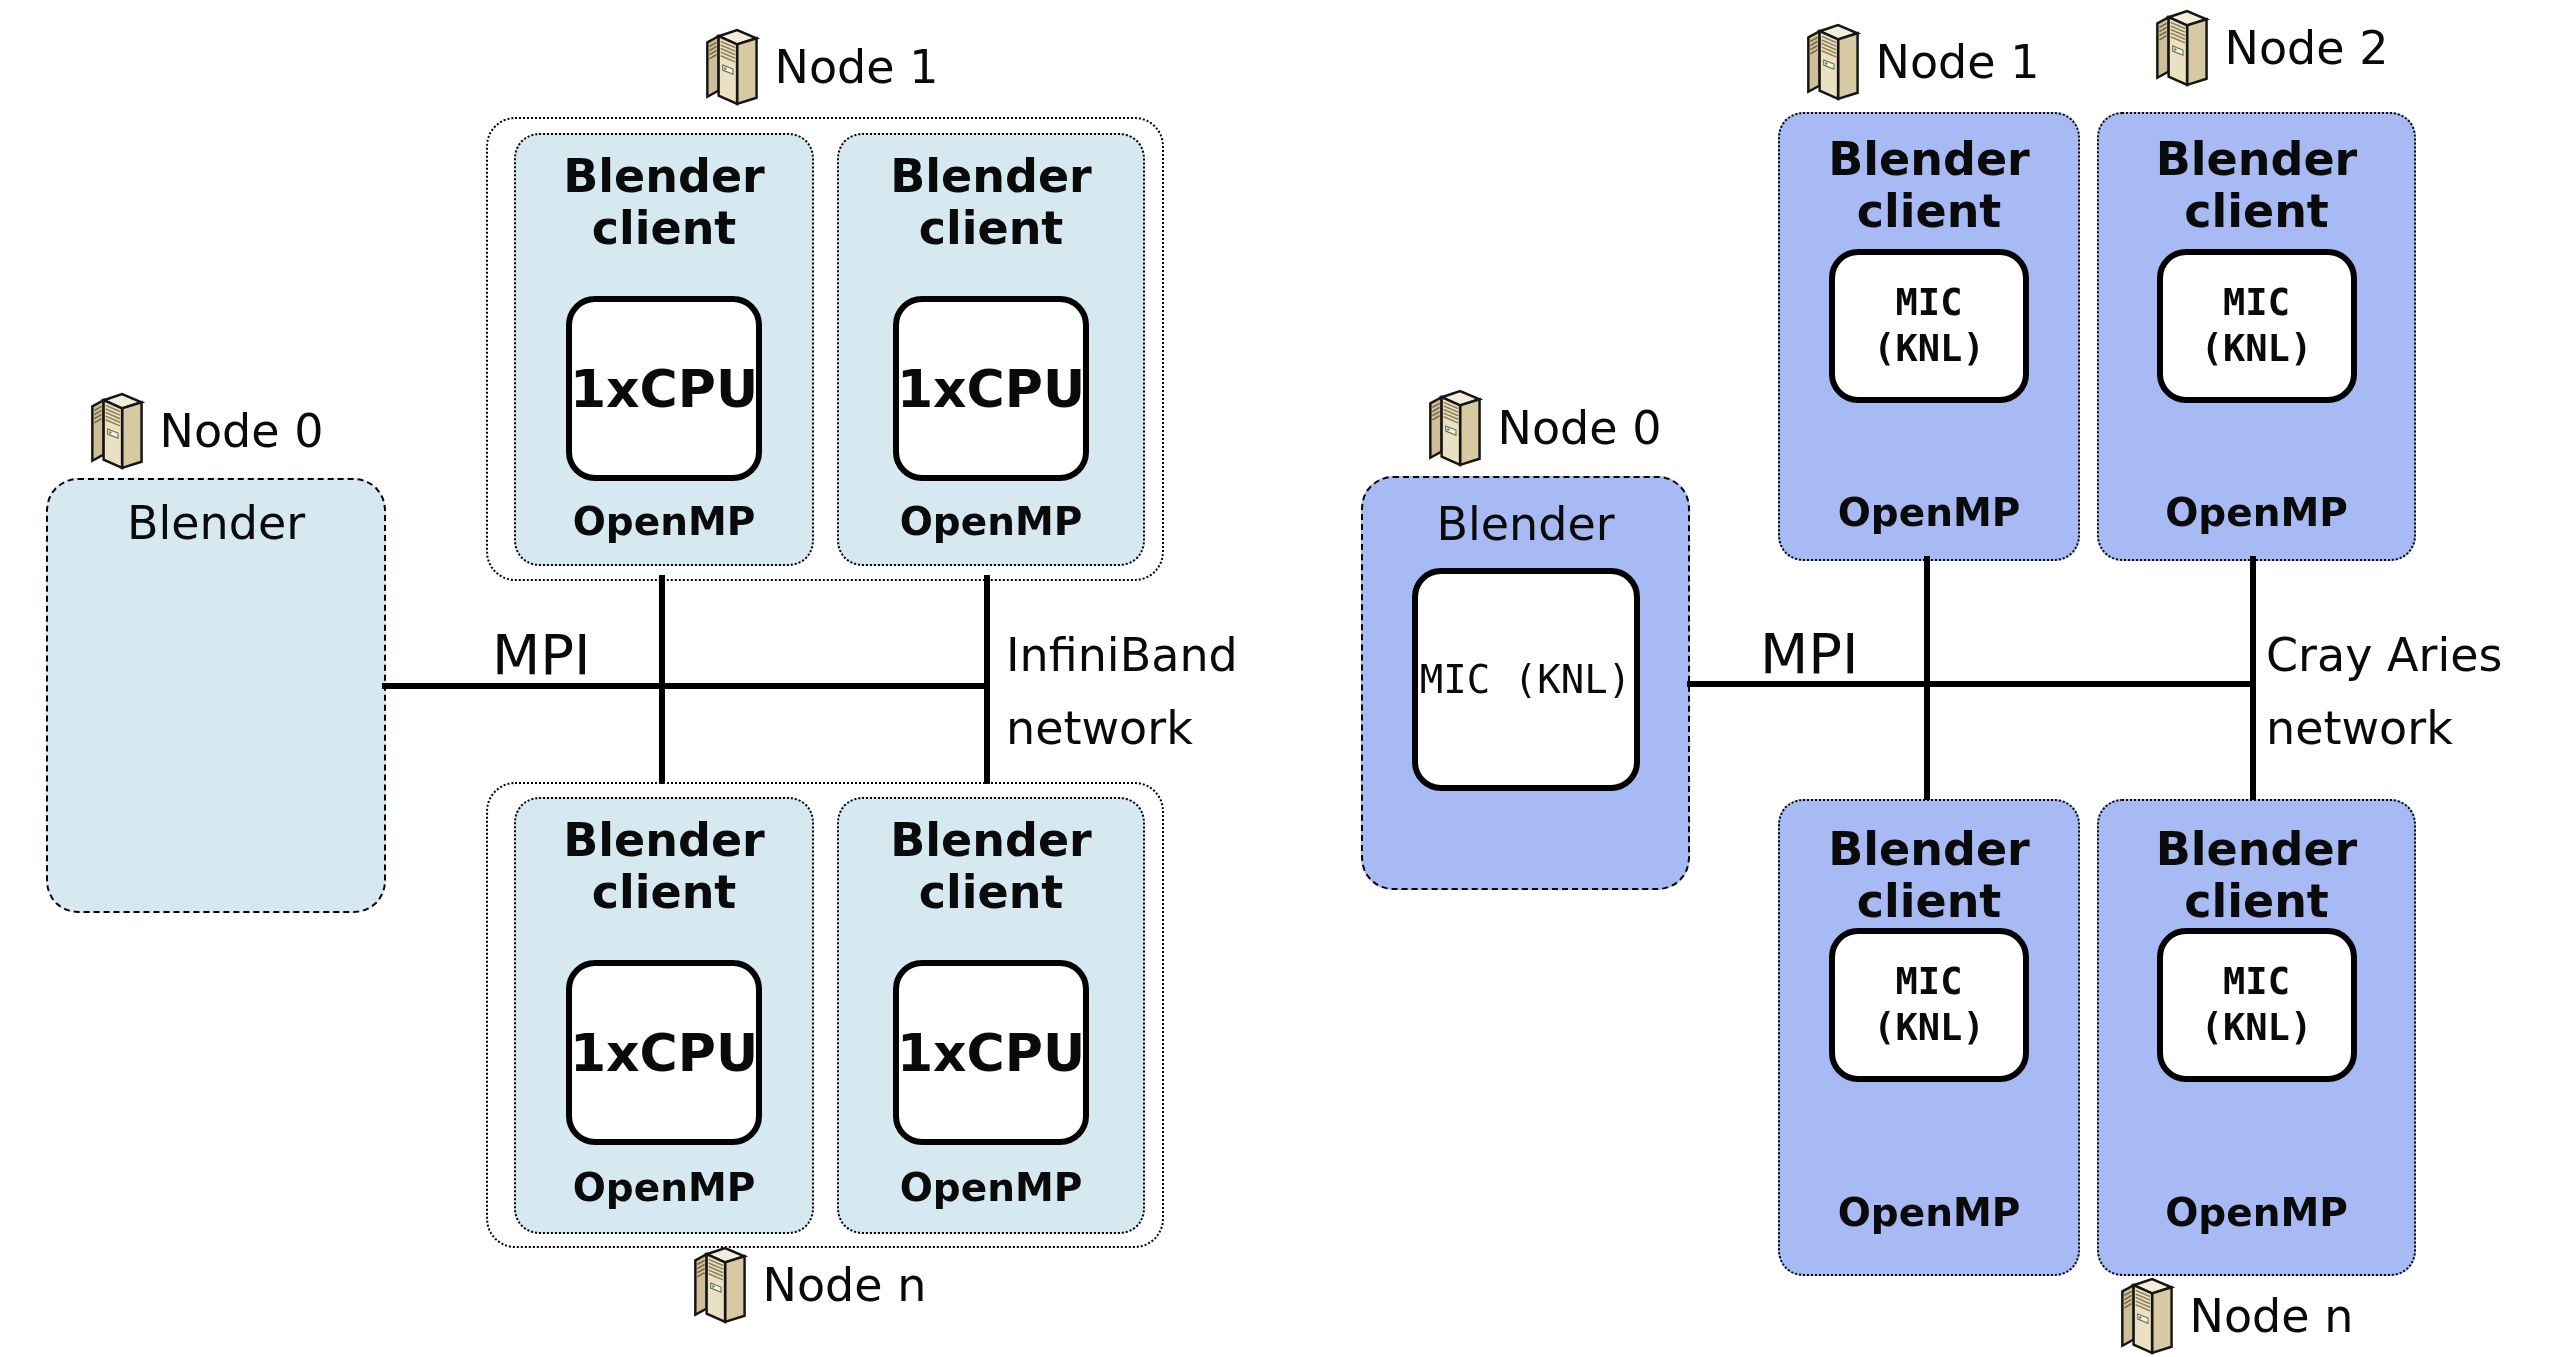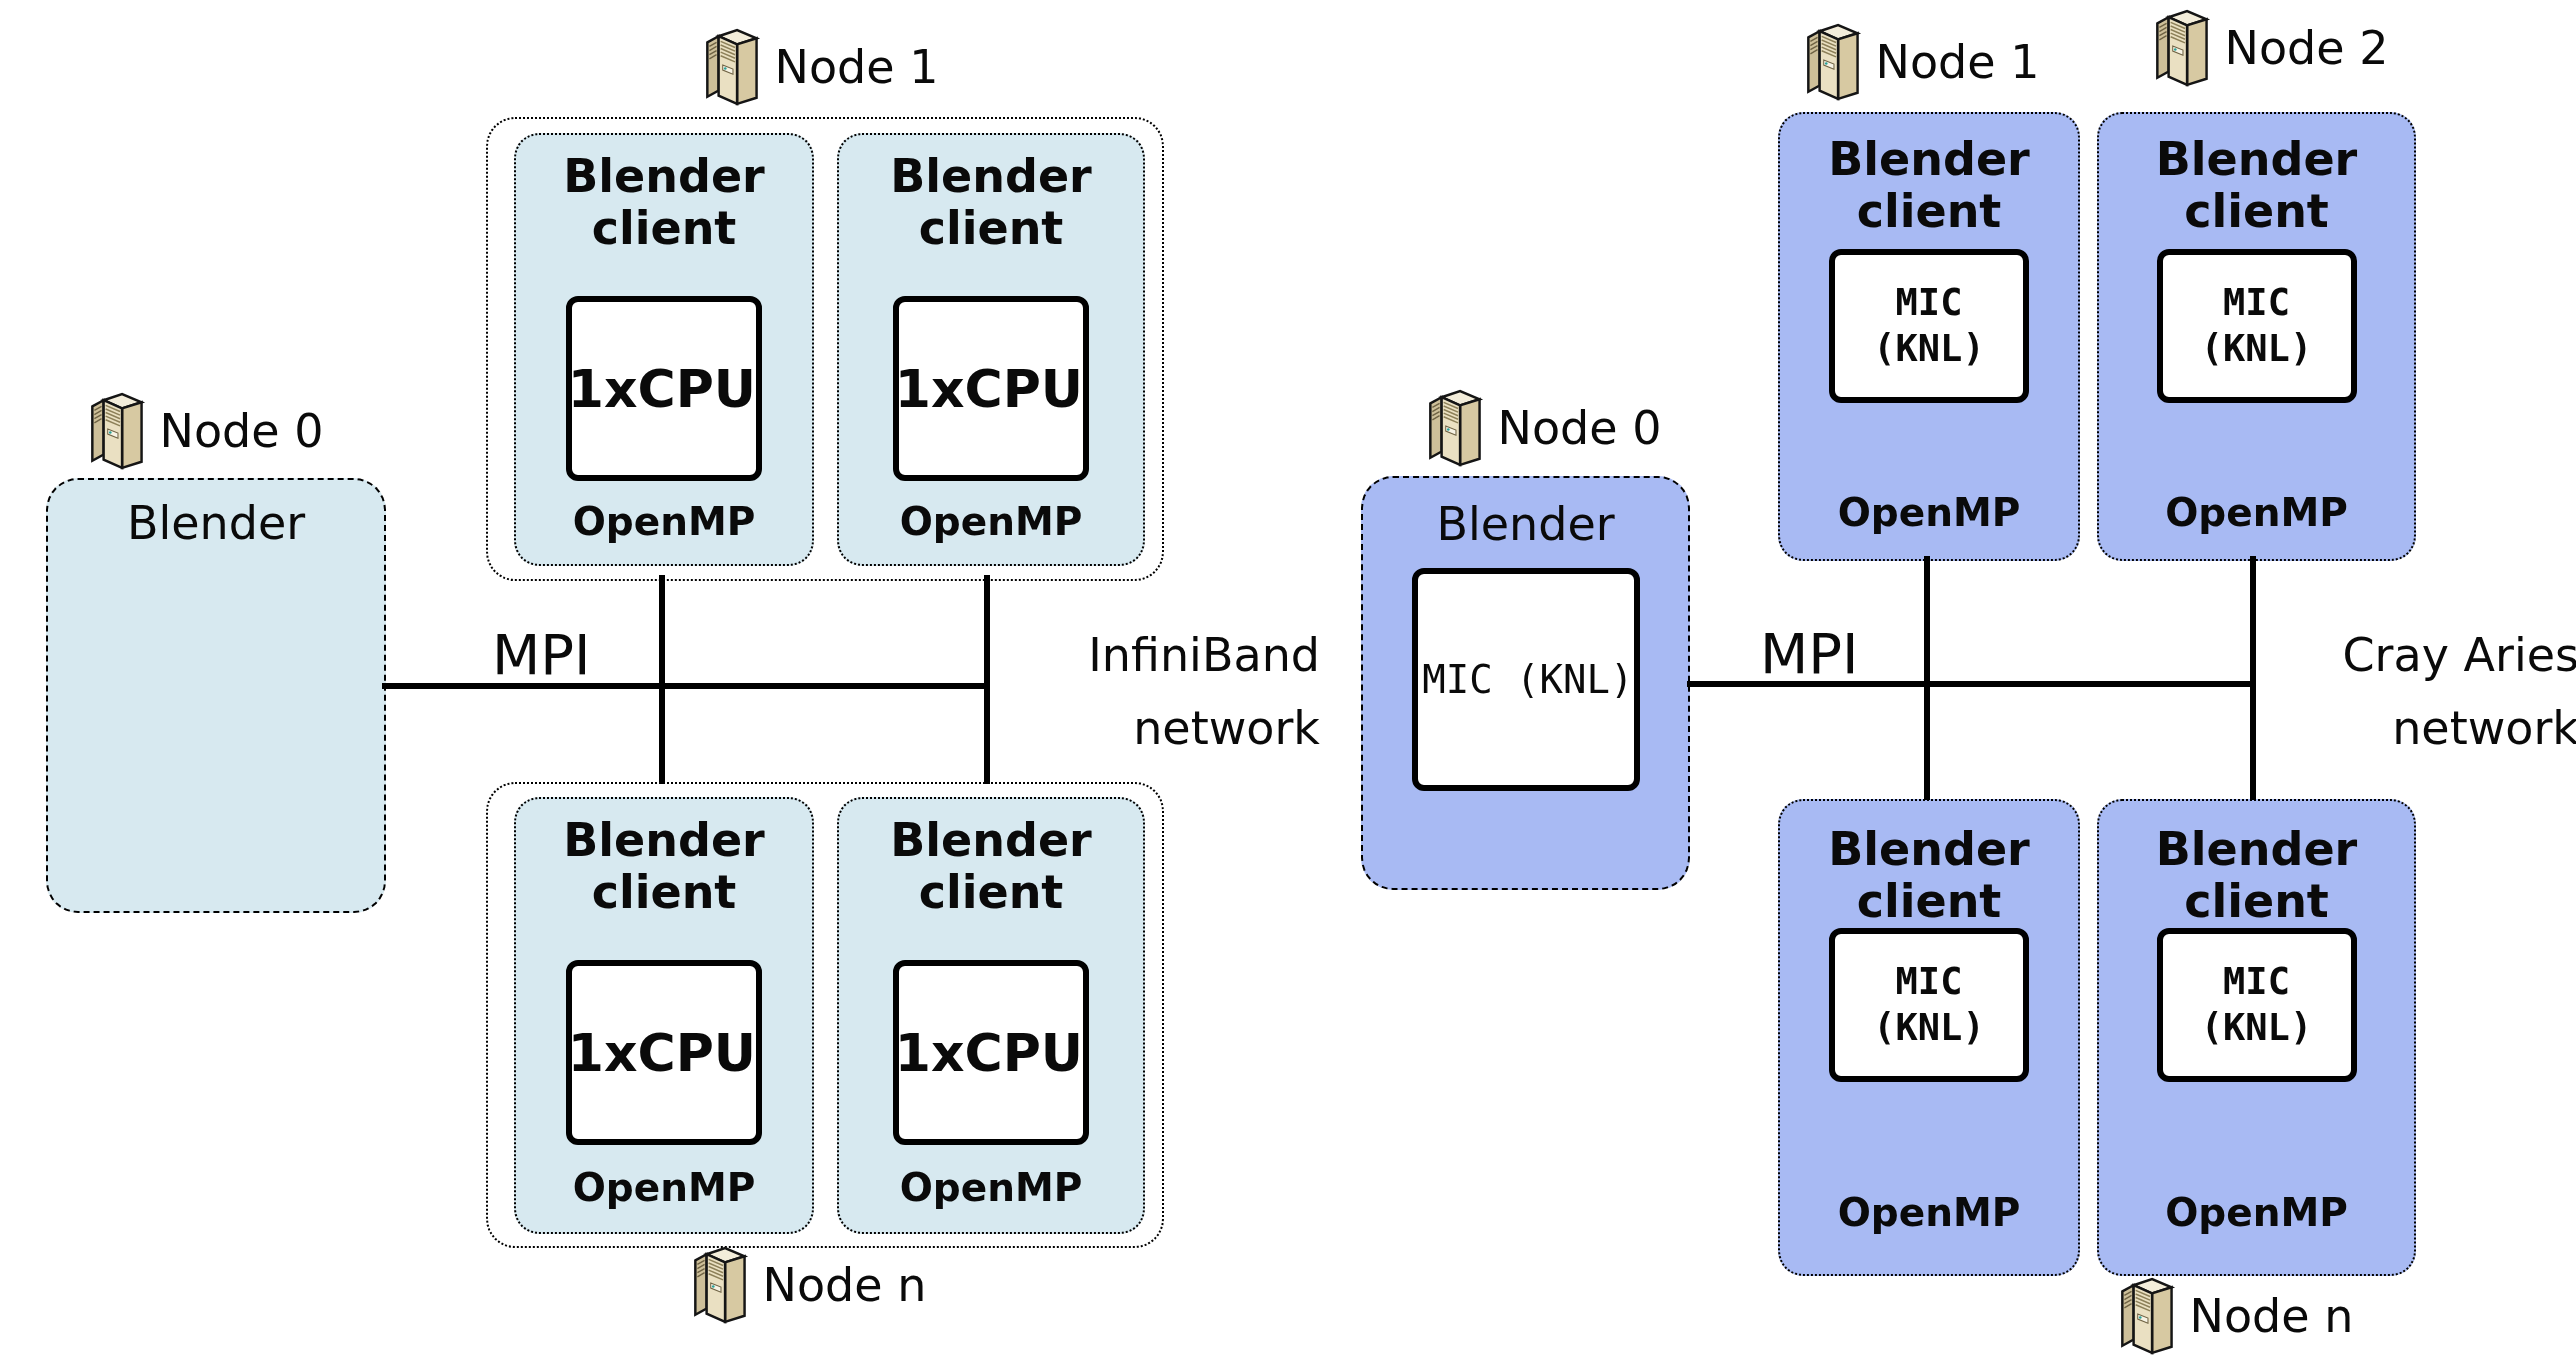--- a/index.html
+++ b/index.html
@@ -10,31 +10,31 @@
   
   .node-label{position:absolute;display:flex;align-items:center;gap:8.5px;font-size:46px;line-height:80px;white-space:nowrap;}
   .srv{width:64px;height:80px;flex:0 0 auto;}
   
   .group{position:absolute;border:2.5px dotted #000;border-radius:29px;background:transparent;}
   .client{position:absolute;border:2.5px dotted #000;border-radius:25px;font-weight:bold;}
   .node0box{position:absolute;border:2.5px dashed #000;border-radius:32px;}
   .cyan{background:#d7e9f0;}
   .peri{background:#a8baf3;}
   .client-title{margin-top:15px;text-align:center;font-size:46px;line-height:52px;}
-  .hwbox{position:absolute;left:50%;transform:translateX(-50%);background:#ffffff;border:6px solid #000;border-radius:12px;
-         display:flex;align-items:center;justify-content:flex-end;text-align:center;}
+  .hwbox{position:absolute;left:50%;transform:translateX(-50%);background:#ffffff;border:6px solid #000;border-radius:29px;
+         display:flex;align-items:center;justify-content:center;text-align:center;}
   .hw-text{font-size:52px;}
   .mic-text{font-family:"DejaVu Sans Mono","Liberation Mono",monospace;font-size:37px;line-height:46px;white-space:normal;text-align:center;}
   .mic-big{font-size:39px;line-height:49px;}
   .runtime{position:absolute;left:0;right:0;text-align:center;font-size:39px;}
   
   .hline,.vline{position:absolute;background:#000;}
   
   .mpi{position:absolute;font-size:56px;}
-  .netlabel{position:absolute;text-align:right;font-size:46px;line-height:73px;}
+  .netlabel{position:absolute;text-align:left;font-size:46px;line-height:73px;}
 </style>
 </head>
 <body>
 
 <svg width="0" height="0" style="position:absolute" aria-hidden="true">
   <defs>
     <g id="srv-def">
       <polygon points="4,15 15,9 15,62 4,68" fill="#cdbf99" stroke="#151515" stroke-width="2.4"></polygon>
       <path d="M6,19 L13,15 M6,23 L13,19 M6,27 L13,23 M6,31 L13,27" stroke="#6f6344" stroke-width="1.4" fill="none"></path>
       <polygon points="15,9 33,3 52,11 33,17" fill="#f3edda" stroke="#151515" stroke-width="2.4"></polygon>

